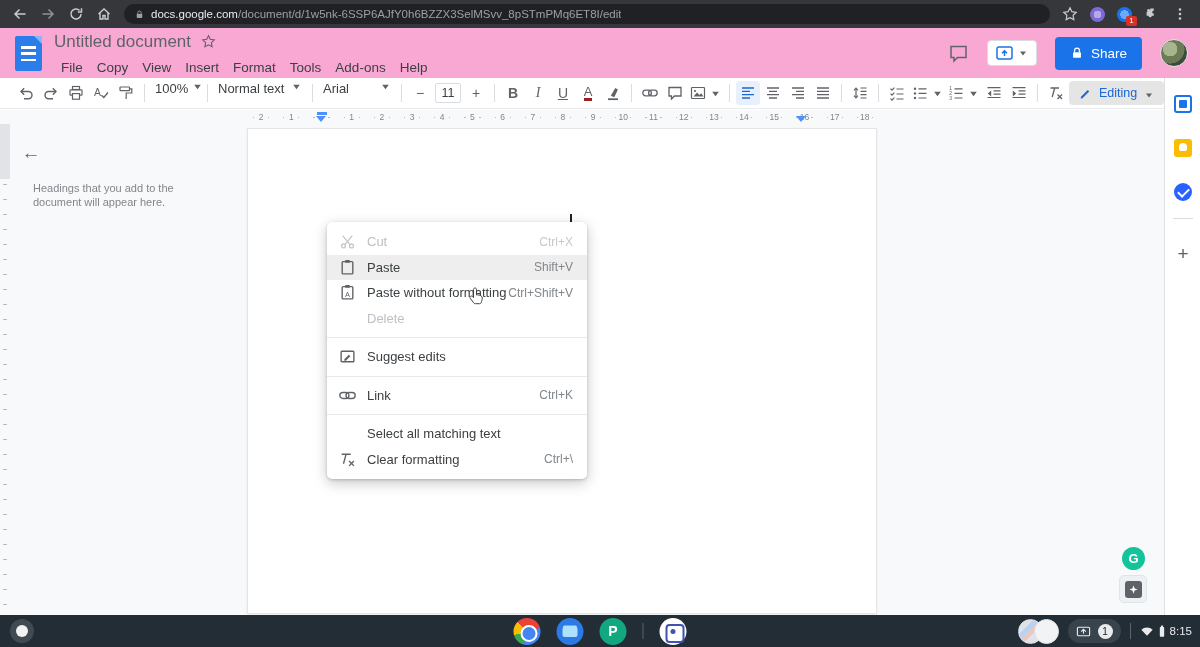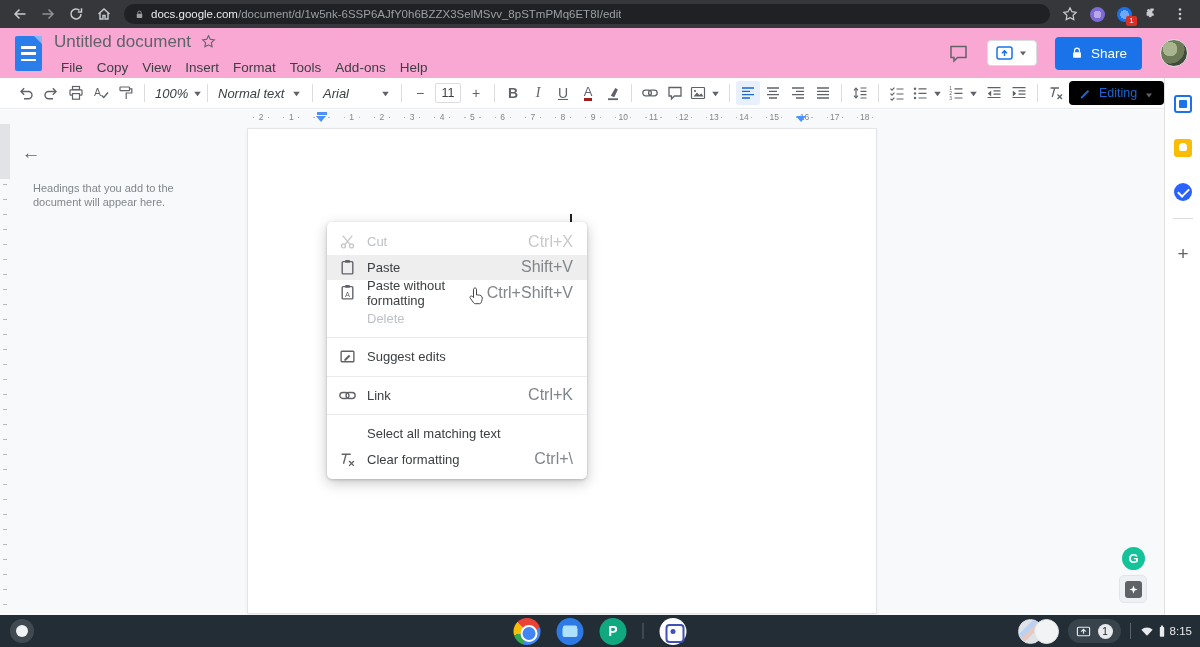--- a/index.html
+++ b/index.html
@@ -63,29 +63,29 @@
   .tb-btn { display:flex; align-items:center; justify-content:center; min-width:24px; height:24px;
     border:none; background:none; border-radius:3px; color:#5f6368; cursor:pointer; padding:0 2px; font-family:inherit; }
   .tb-btn.active { background:#e8f0fe; color:#1967d2; }
   .tb-btn svg { width:16px; height:16px; display:block; }
   .tb-btn .glyph { font-size:14px; color:#5f6368; }
   .tb-btn .g-b { font-weight:bold; }
   .tb-btn .g-i { font-style:italic; font-family:"Liberation Serif", serif; }
   .tb-btn .g-u { text-decoration:underline; }
   .tb-btn .g-a { border-bottom:3px solid #9c1f1f; line-height:12px; font-size:13px; }
   .tb-sep { width:1px; height:18px; background:#dadce0; margin:0 5px; flex:0 0 auto; }
-  .tb-select { display:flex; align-items:center; justify-content:space-between; height:24px; border:none;
-    background:none; border-radius:3px; cursor:pointer; padding:0 4px; font-family:inherit;font-style:italic; }
+  .tb-select { display:flex; align-items:flex-start; justify-content:space-between; height:24px; border:none;
+    background:none; border-radius:3px; cursor:pointer; padding:0 4px; font-family:inherit; }
   .tb-select .sel-label { font-size:13px; color:#3c4043; white-space:nowrap; }
   .tb-caret { width:11px; height:11px; color:#5f6368; margin-left:4px; }
   .tb-caret svg { width:11px; height:11px; display:block; }
   .tb-sizebox { width:26px; height:20px; border:1px solid #dadce0; border-radius:2px; font-size:12.5px;
     color:#3c4043; display:flex; align-items:center; justify-content:center; margin:0 2px; cursor:text; }
   .tb-right { margin-left:auto; display:flex; align-items:center; gap:10px; }
-  .mode-btn { display:flex; align-items:center; gap:7px; background:#000000; border:none; border-radius:4px;
+  .mode-btn { display:flex; align-items:center; gap:7px; background:#e5e5e5; border:none; border-radius:4px;
     height:24px; padding:0 10px; cursor:pointer; font-family:inherit; }
   .mode-btn .pencil { width:13px; height:13px; color:#1967d2; }
   .mode-btn .pencil svg { width:13px; height:13px; display:block; }
   .mode-label { font-size:12.5px; color:#1967d2; }
   .mode-caret { width:10px; height:10px; color:#5f6368; }
   .mode-caret svg { width:10px; height:10px; }
   .collapse-btn { width:22px; height:22px; border:none; background:none; color:#5f6368; cursor:pointer; padding:0; }
   .collapse-btn svg { width:14px; height:14px; display:block; margin:auto; }
 
   
@@ -114,21 +114,21 @@
   .ctx-menu { position:absolute; left:327px; top:98px; width:260px; background:#fff; border-radius:5px;
     box-shadow:0 1px 3px rgba(0,0,0,0.18), 0 4px 14px rgba(0,0,0,0.22); padding:7px 0; z-index:5; }
   .ctx-row { display:flex; align-items:center; height:25.5px; padding:0 14px 0 12px; cursor:pointer; }
   .ctx-row.hover { background:#eeeeee; }
   .ctx-row.disabled { cursor:default; }
   .ctx-ic { width:17px; height:17px; margin-right:11px; color:#5f6368; flex:0 0 auto; }
   .ctx-ic svg { width:17px; height:17px; display:block; }
   .ctx-row.disabled .ctx-ic { color:#c6c9cc; }
   .ctx-label { font-size:13px; color:#3c4043; }
   .ctx-row.disabled .ctx-label { color:#bdc1c6; }
-  .ctx-shortcut { margin-left:auto; font-size:16px; color:#80868b; }
+  .ctx-shortcut { margin-left:auto; font-size:12px; color:#80868b; }
   .ctx-row.disabled .ctx-shortcut { color:#c6c9cc; }
   .ctx-sep { height:0; border-top:1px solid #e8eaed; margin:6px 0; }
 
   
   .grammarly-btn { position:absolute; left:1122px; top:423px; width:23px; height:23px; border-radius:50%;
     background:var(--grammarly); color:#fff; border:none; font-size:13px; font-weight:bold; font-family:inherit;
     cursor:pointer; line-height:23px; text-align:center; }
   .explore-btn { position:absolute; left:1119px; top:451px; width:28px; height:28px; border-radius:5px;
     background:#eef1f4; border:1px solid #e1e4e8; cursor:pointer; display:flex; align-items:center; justify-content:center; }
   .explore-inner { width:17px; height:17px; background:#5f6368; border-radius:3px; display:flex; align-items:center; justify-content:center; }

